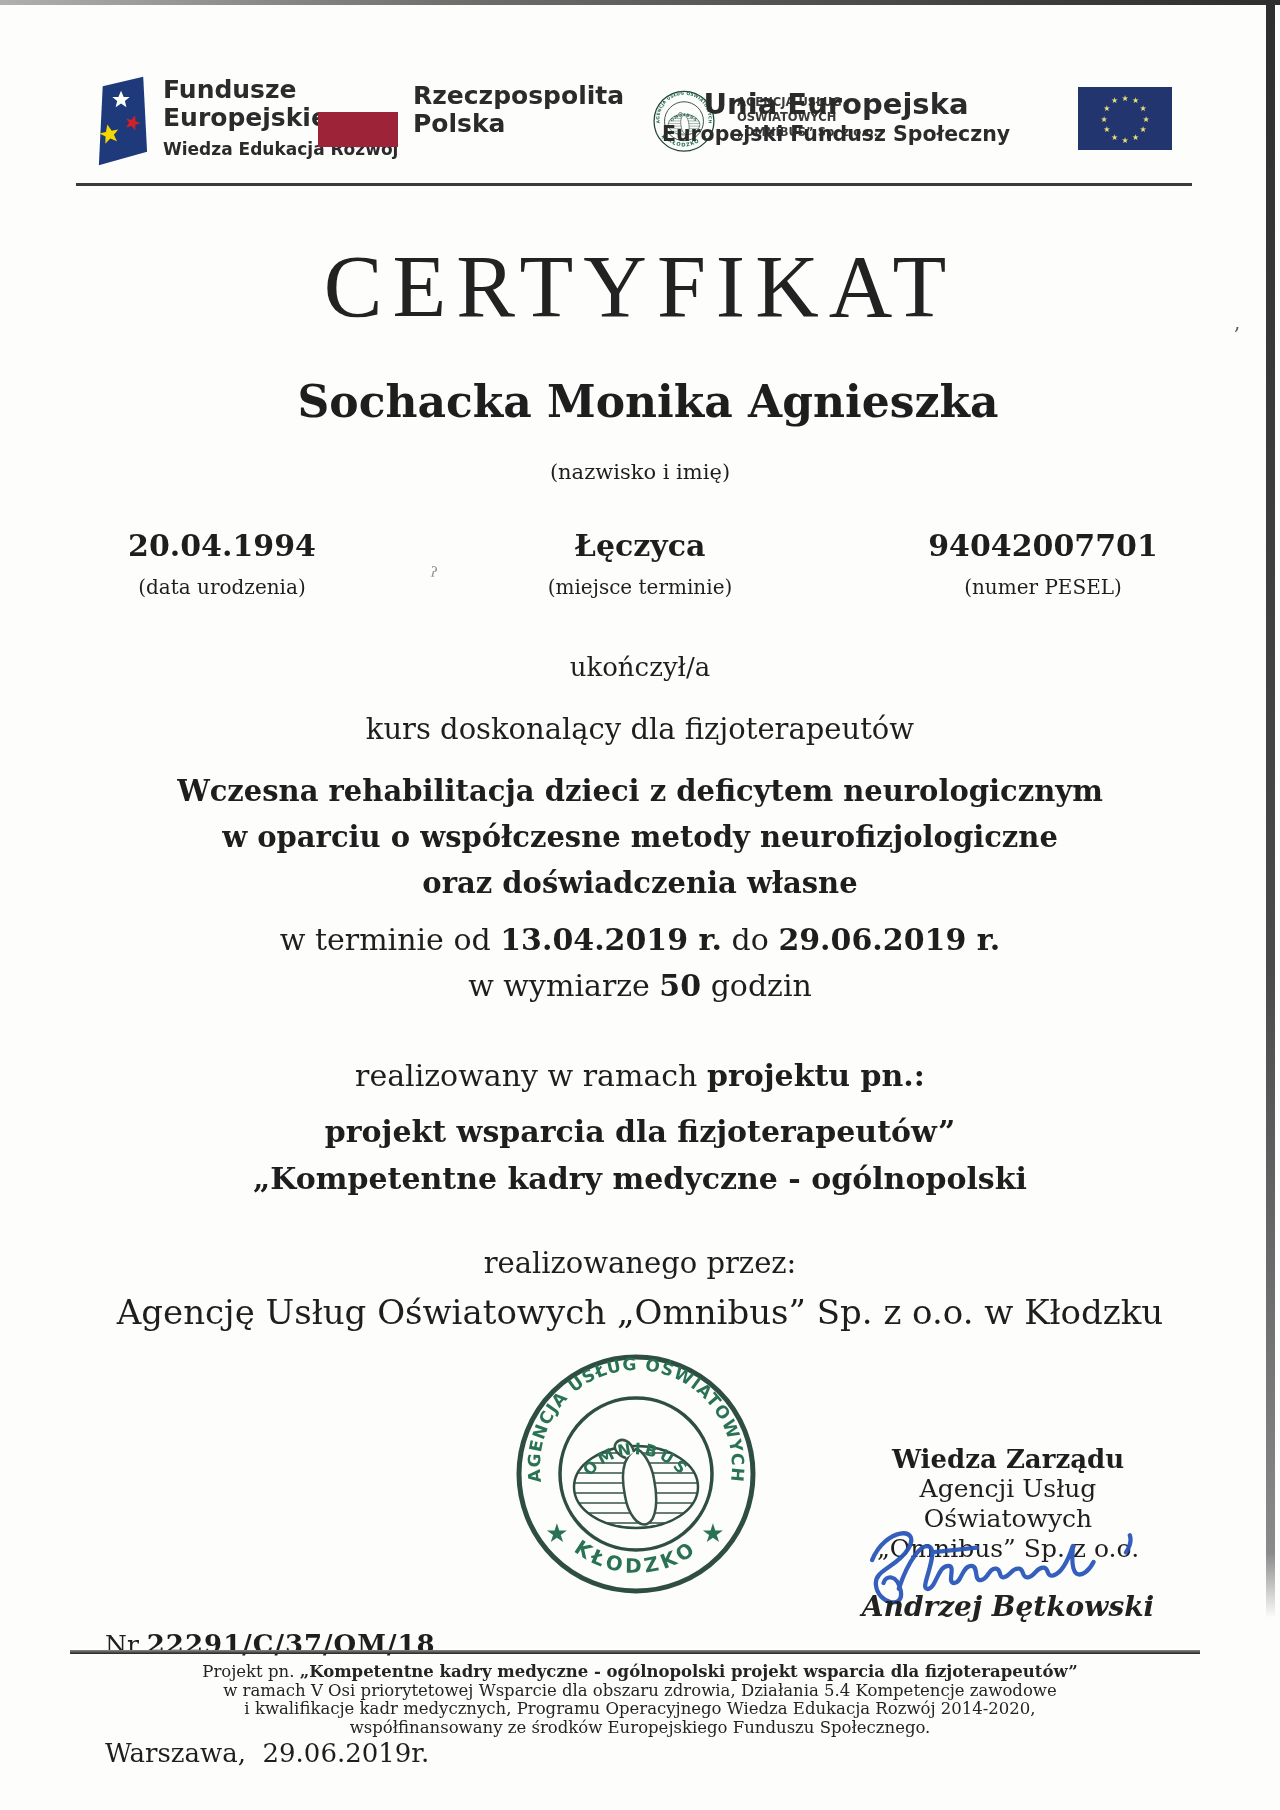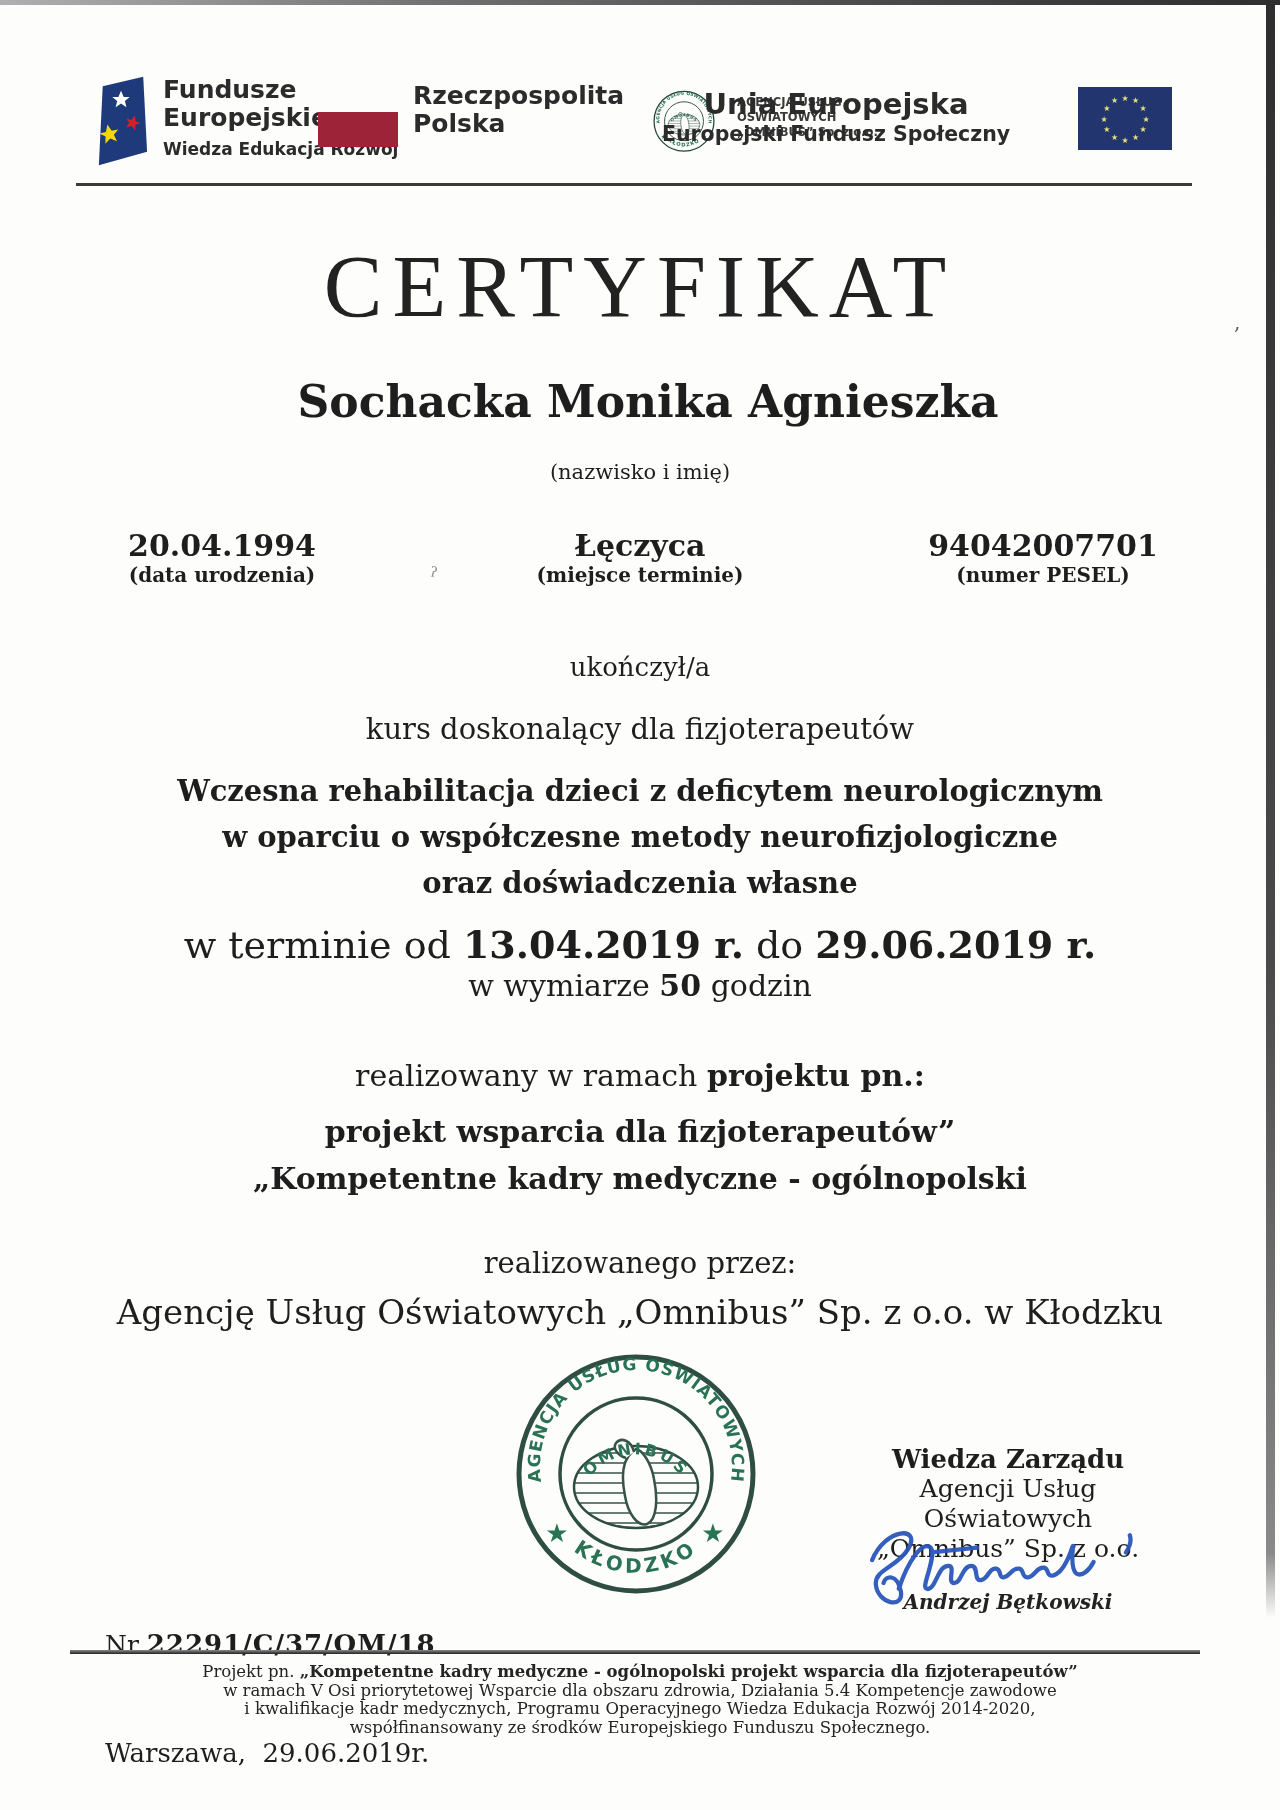--- a/index.html
+++ b/index.html
@@ -26,39 +26,39 @@
   .ue-l1{font-size:29px;line-height:33px;}
   .ue-l2{font-size:20.5px;line-height:26px;font-weight:bold;}
   .hdr-sep{top:183px;left:76px;width:1116px;height:3px;background:#3a3a3a;}
   
   .title{top:236px;font-size:88px;letter-spacing:10px;font-family:"Liberation Serif",serif;color:#222;}
   .name{top:376px;font-size:44px;font-weight:bold;padding-left:16px;}
   .name-label{top:460px;font-size:21px;}
   
   .col{position:absolute;width:320px;text-align:center;}
   .col-val{font-size:30px;font-weight:bold;}
-  .col-lab{font-size:20px;font-weight:bold;}
+  .col-lab{font-size:20px;margin-top:12px;font-weight:normal;}
   
   .b-ukonczyl{top:652px;font-size:26px;}
   .b-kurs{top:712px;font-size:29px;}
   .b-course{top:768px;font-size:29px;font-weight:bold;line-height:46px;}
-  .b-term{top:922px;font-size:38px;}
+  .b-term{top:922px;font-size:30px;}
   .b-hours{top:968px;font-size:30px;}
   .b-proj{top:1058px;font-size:30px;}
   .b-projname{top:1108px;font-size:30px;font-weight:bold;line-height:47px;}
   .b-realiz{top:1246px;font-size:29px;}
   .b-agency{top:1292px;font-size:34px;font-weight:normal;}
   b.seg{font-weight:bold;}
   
   .stamp-big{top:1352px;left:511px;width:250px;height:250px;opacity:.95;}
   .stamp-mini{top:90px;left:652px;width:64px;height:64px;}
   .sign-block{top:1444px;left:845px;width:326px;text-align:center;font-size:25px;line-height:30px;}
   .sign-title{font-weight:bold;font-size:26px;}
   .sig-svg{top:1520px;left:840px;width:320px;height:105px;}
-  .signer{top:1590px;left:845px;width:326px;text-align:center;font-size:20px;font-weight:bold;font-style:italic;color:#222;}
+  .signer{top:1590px;left:845px;width:326px;text-align:center;font-size:28px;font-weight:bold;font-style:italic;color:#222;}
   .issue{top:1554px;left:105px;font-size:25px;line-height:36px;white-space:pre;}
   .issue .num{font-weight:bold;font-size:26px;letter-spacing:1px;}
   .issue .pd{font-size:26px;}
   
   .foot-sep{top:1650px;left:70px;width:1130px;height:4px;background:linear-gradient(#8a8a8a,#232323);}
   .footer{top:1663px;font-size:16.5px;line-height:18.5px;color:#242424;}
   
   .art1{top:564px;left:430px;font-size:14px;color:#8f8f8f;transform:rotate(12deg);}
   .art2{top:310px;left:1234px;font-size:20px;color:#5a5a5a;}
 </style>

